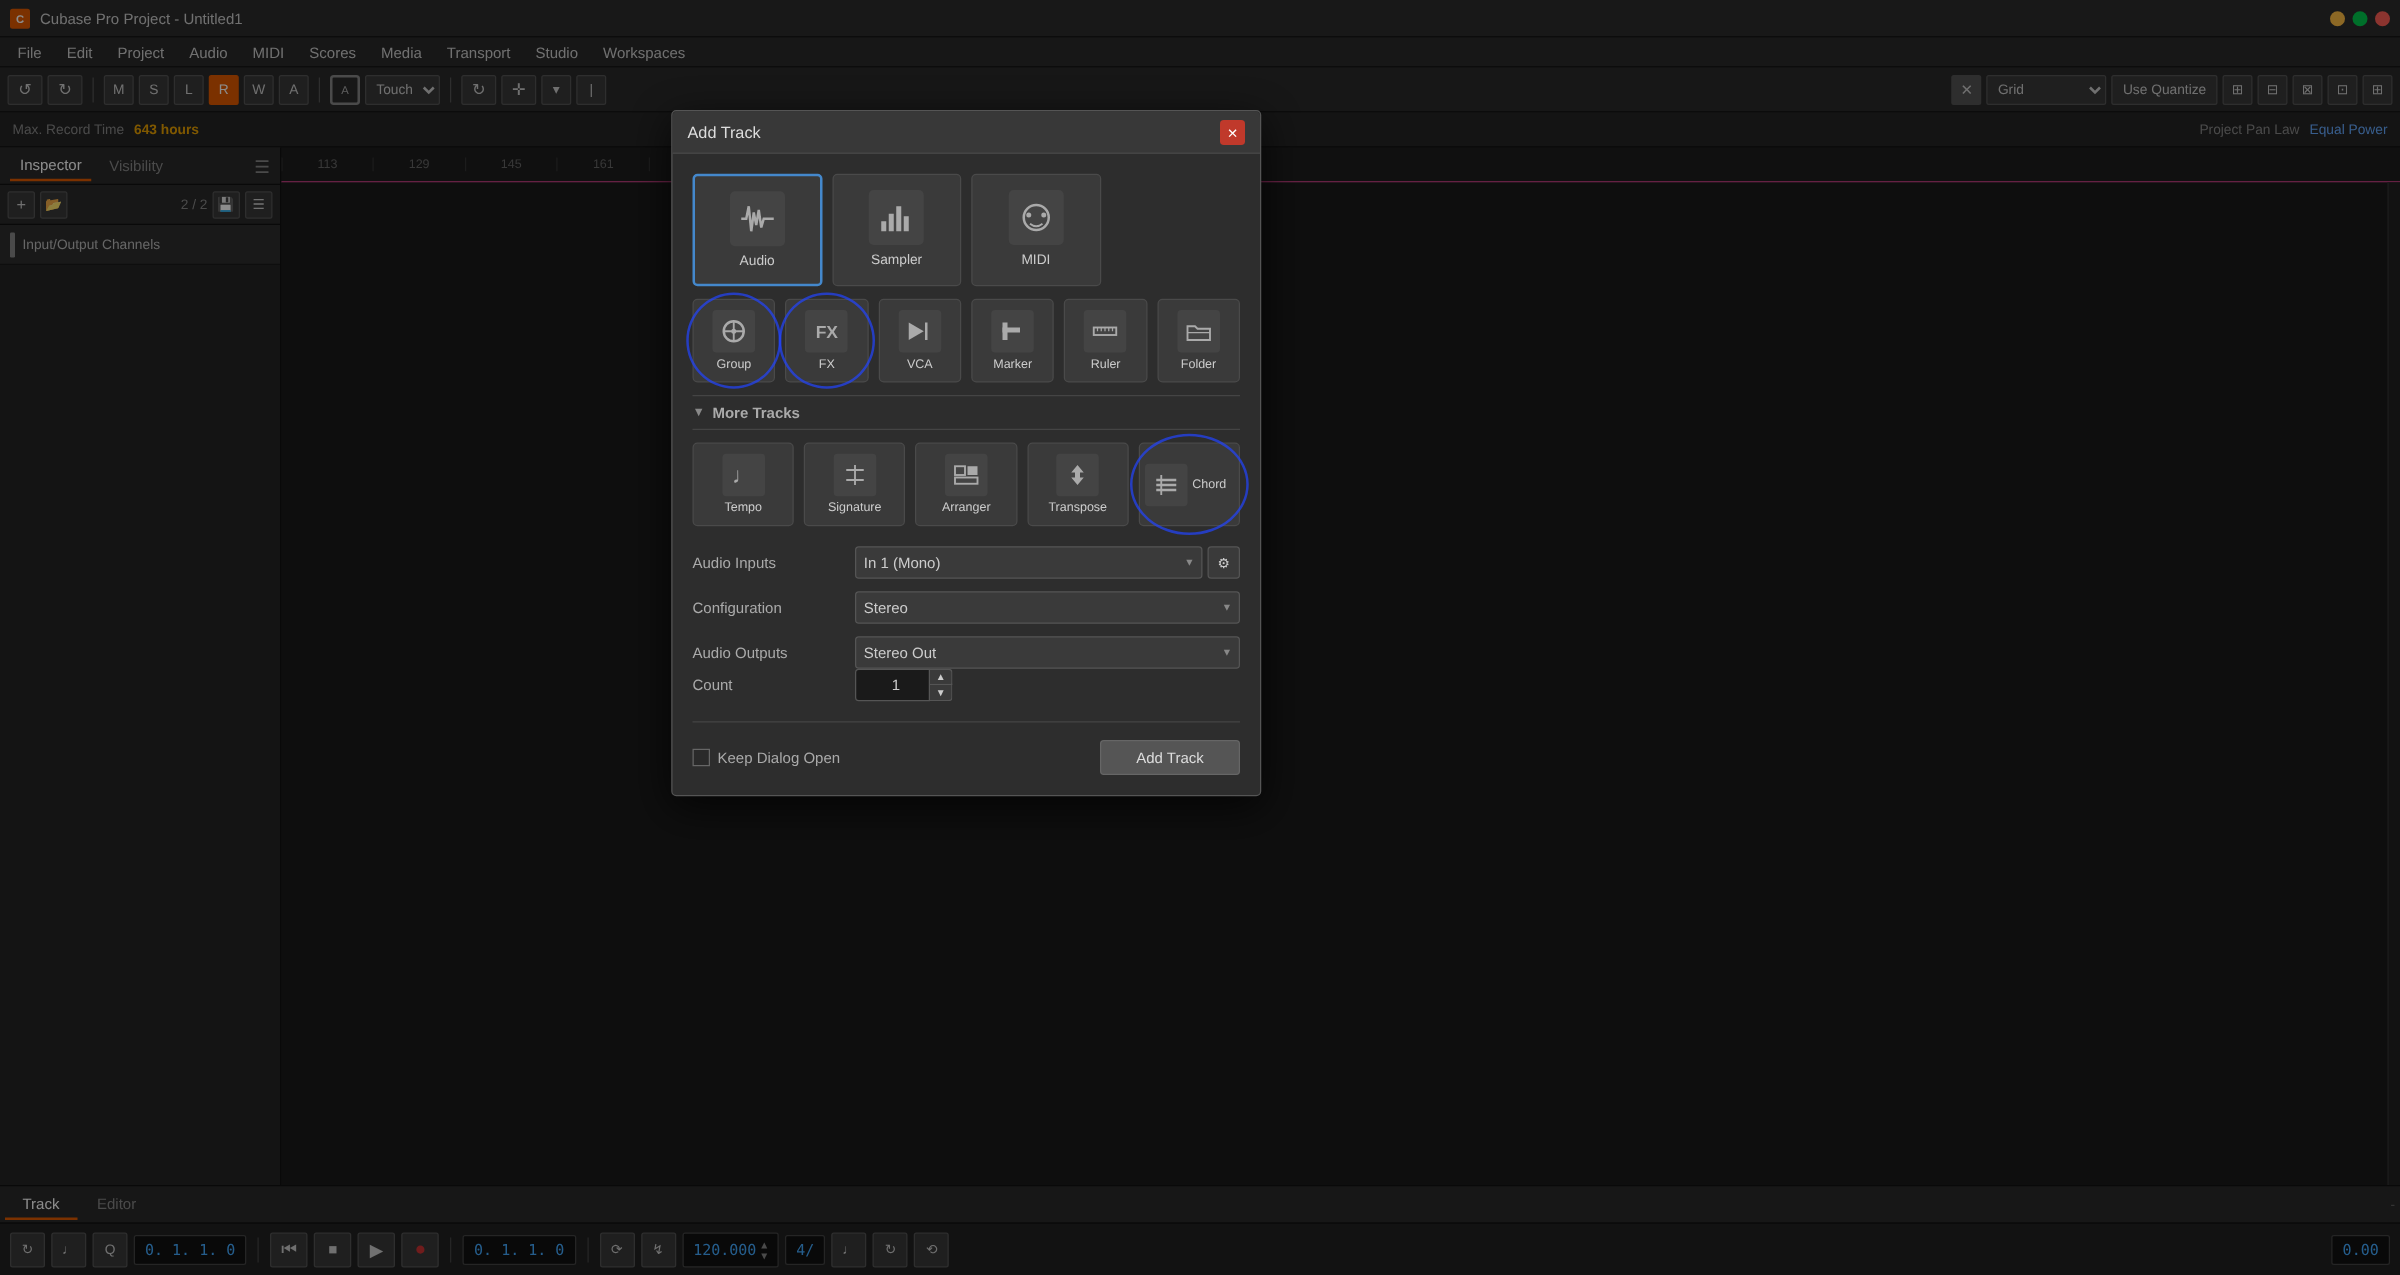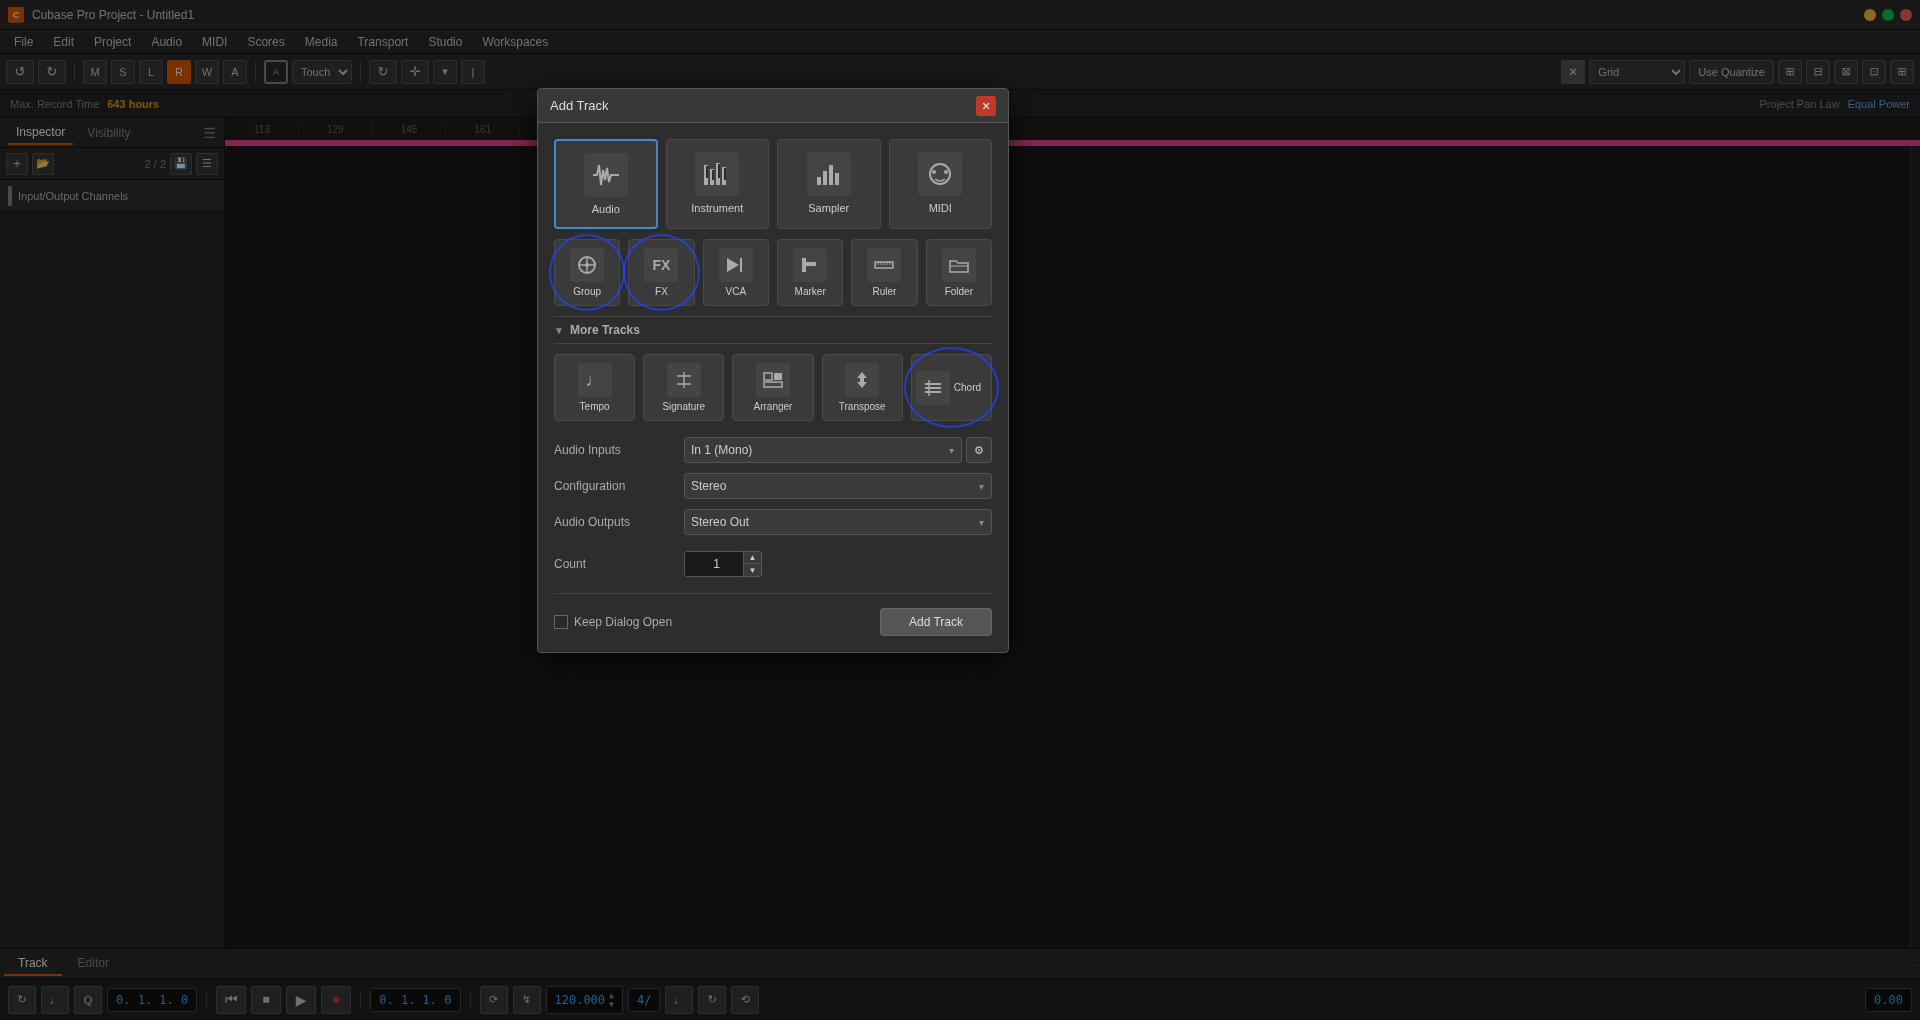--- a/index.html
+++ b/index.html
@@ -92,21 +92,21 @@
     <div style="flex:1;overflow-y:auto;">
       <div style="display:flex;align-items:center;height:32px;padding:0 8px;background:#2f2f2f;border-bottom:1px solid #1a1a1a;gap:6px;cursor:pointer;">
         <div style="width:4px;height:20px;background:#888;border-radius:1px;flex-shrink:0;"></div>
         <span style="font-size:11px;color:#bbb;">Input/Output Channels</span>
       </div>
     </div>
   </div>
 
   <div style="flex:1;display:flex;flex-direction:column;overflow:hidden;">
 
-    <div style="display:flex;align-items:center;height:28px;background:#1e1e1e;border-bottom:6px solid #ec4899;overflow:hidden;">
+    <div style="display:flex;align-items:center;height:28px;background:#1e1e1e;border-bottom:1px solid #ec4899;overflow:hidden;">
       <span style="color:#666;font-size:10px;padding:0 28px;border-left:1px solid #333;">113</span>
       <span style="color:#666;font-size:10px;padding:0 28px;border-left:1px solid #333;">129</span>
       <span style="color:#666;font-size:10px;padding:0 28px;border-left:1px solid #333;">145</span>
       <span style="color:#666;font-size:10px;padding:0 28px;border-left:1px solid #333;">161</span>
       <span style="color:#666;font-size:10px;padding:0 28px;border-left:1px solid #333;">177</span>
       <span style="color:#666;font-size:10px;padding:0 28px;border-left:1px solid #333;">193</span>
       <span style="color:#666;font-size:10px;padding:0 28px;border-left:1px solid #333;">209</span>
       <span style="color:#666;font-size:10px;padding:0 28px;border-left:1px solid #333;">225</span>
     </div>
 
@@ -170,35 +170,20 @@
 
         <div style="display:flex;flex-direction:column;align-items:center;gap:6px;padding:12px 4px;background:#3a3a3a;border:2px solid #4488cc;border-radius:4px;cursor:pointer;">
           <div style="width:44px;height:44px;background:#444;border-radius:4px;display:flex;align-items:center;justify-content:center;">
             <svg width="30" height="30" viewBox="0 0 30 30" fill="none">
               <polyline points="2,15 6,15 8,5 10,25 12,10 14,20 16,8 18,22 20,15 28,15" stroke="#aaa" stroke-width="2" fill="none"></polyline>
             </svg>
           </div>
           <span style="font-size:11px;color:#ccc;">Audio</span>
         </div>
 
-        <div style="display:flex;flex-direction:column;align-items:center;gap:6px;padding:12px 4px;background:#3a3a3a;border:1px solid #4a4a4a;border-radius:4px;cursor:pointer;">
-          <div style="width:44px;height:44px;background:#444;border-radius:4px;display:flex;align-items:center;justify-content:center;">
-            <svg width="30" height="30" viewBox="0 0 30 30" fill="none">
-              <rect x="2" y="6" width="4" height="20" fill="#aaa"></rect>
-              <rect x="8" y="10" width="4" height="16" fill="#aaa"></rect>
-              <rect x="14" y="4" width="4" height="22" fill="#aaa"></rect>
-              <rect x="20" y="8" width="4" height="18" fill="#aaa"></rect>
-              <rect x="4" y="7" width="2" height="12" fill="#2d2d2d"></rect>
-              <rect x="10" y="11" width="2" height="10" fill="#2d2d2d"></rect>
-              <rect x="16" y="5" width="2" height="14" fill="#2d2d2d"></rect>
-              <rect x="22" y="9" width="2" height="12" fill="#2d2d2d"></rect>
-            </svg>
-          </div>
-          <span style="font-size:11px;color:#ccc;">Instrument</span>
-        </div>
 
         <div style="display:flex;flex-direction:column;align-items:center;gap:6px;padding:12px 4px;background:#3a3a3a;border:1px solid #4a4a4a;border-radius:4px;cursor:pointer;">
           <div style="width:44px;height:44px;background:#444;border-radius:4px;display:flex;align-items:center;justify-content:center;">
             <svg width="30" height="30" viewBox="0 0 30 30" fill="none">
               <rect x="3" y="18" width="4" height="8" fill="#aaa"></rect>
               <rect x="9" y="12" width="4" height="14" fill="#aaa"></rect>
               <rect x="15" y="6" width="4" height="20" fill="#aaa"></rect>
               <rect x="21" y="14" width="4" height="12" fill="#aaa"></rect>
             </svg>
           </div>
@@ -363,21 +348,21 @@
         <span style="width:130px;font-size:12px;color:#aaa;">Configuration</span>
         <div style="position:relative;flex:1;">
           <select style="width:100%;background:#3a3a3a;border:1px solid #555;color:#ccc;height:26px;padding:0 6px;font-size:12px;border-radius:3px;cursor:pointer;appearance:none;-webkit-appearance:none;">
             <option>Mono</option>
             <option selected="">Stereo</option>
           </select>
           <span style="position:absolute;right:8px;top:50%;transform:translateY(-50%);color:#888;pointer-events:none;font-size:10px;">▾</span>
         </div>
       </div>
 
-      <div style="display:flex;align-items:center;margin-bottom:16px;">
+      <div style="display:flex;align-items:center;">
         <span style="width:130px;font-size:12px;color:#aaa;">Audio Outputs</span>
         <div style="position:relative;flex:1;">
           <select style="width:100%;background:#3a3a3a;border:1px solid #555;color:#ccc;height:26px;padding:0 6px;font-size:12px;border-radius:3px;cursor:pointer;appearance:none;-webkit-appearance:none;">
             <option selected="">Stereo Out</option>
             <option>No Bus</option>
           </select>
           <span style="position:absolute;right:8px;top:50%;transform:translateY(-50%);color:#888;pointer-events:none;font-size:10px;">▾</span>
         </div>
       </div>
 

